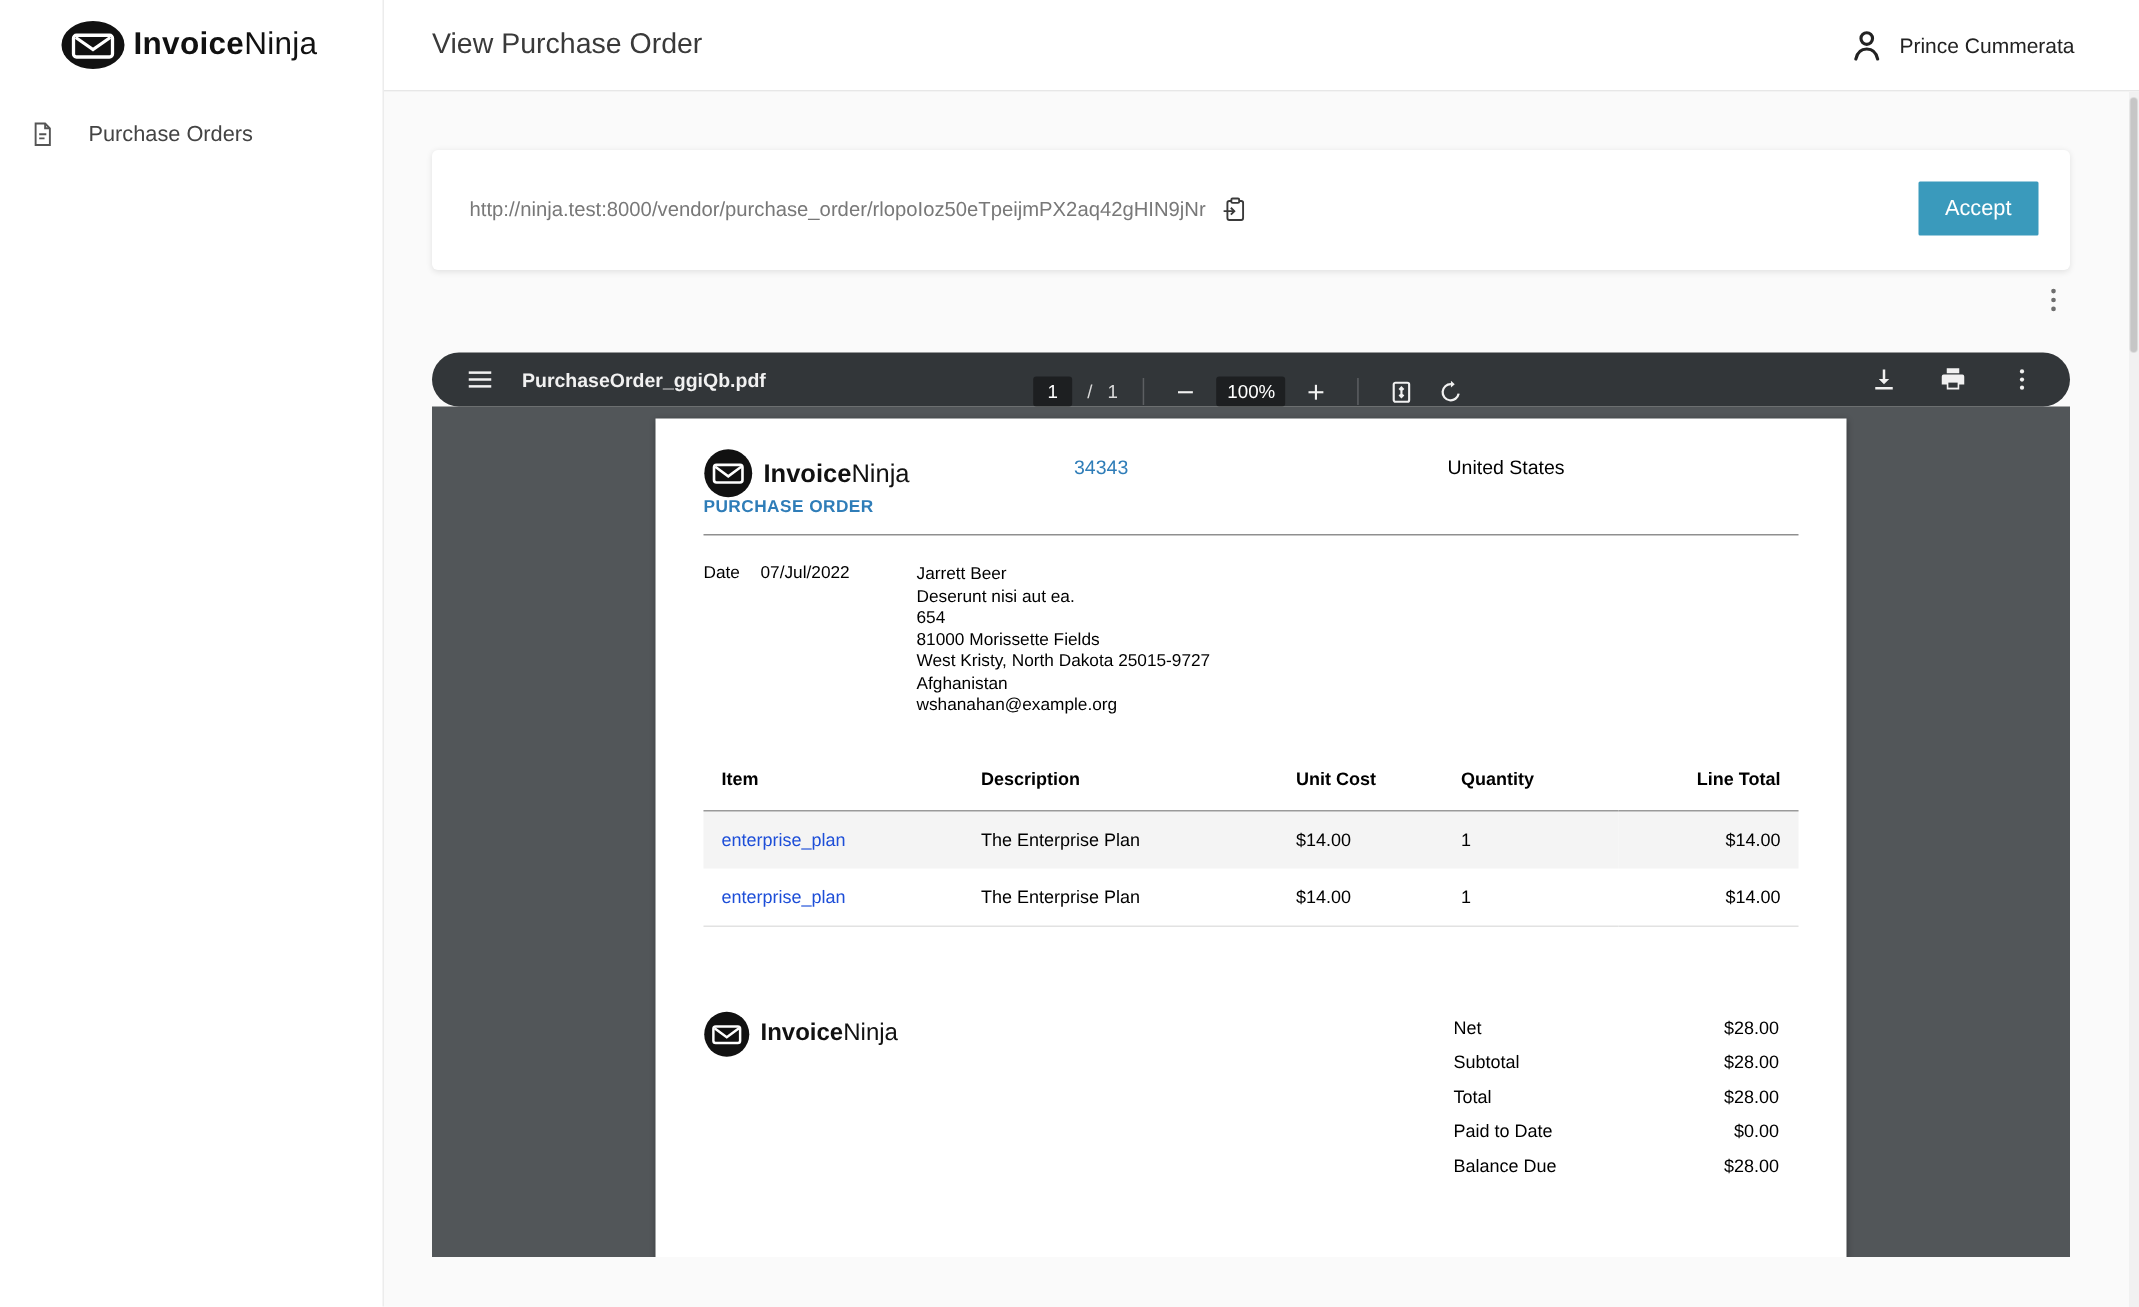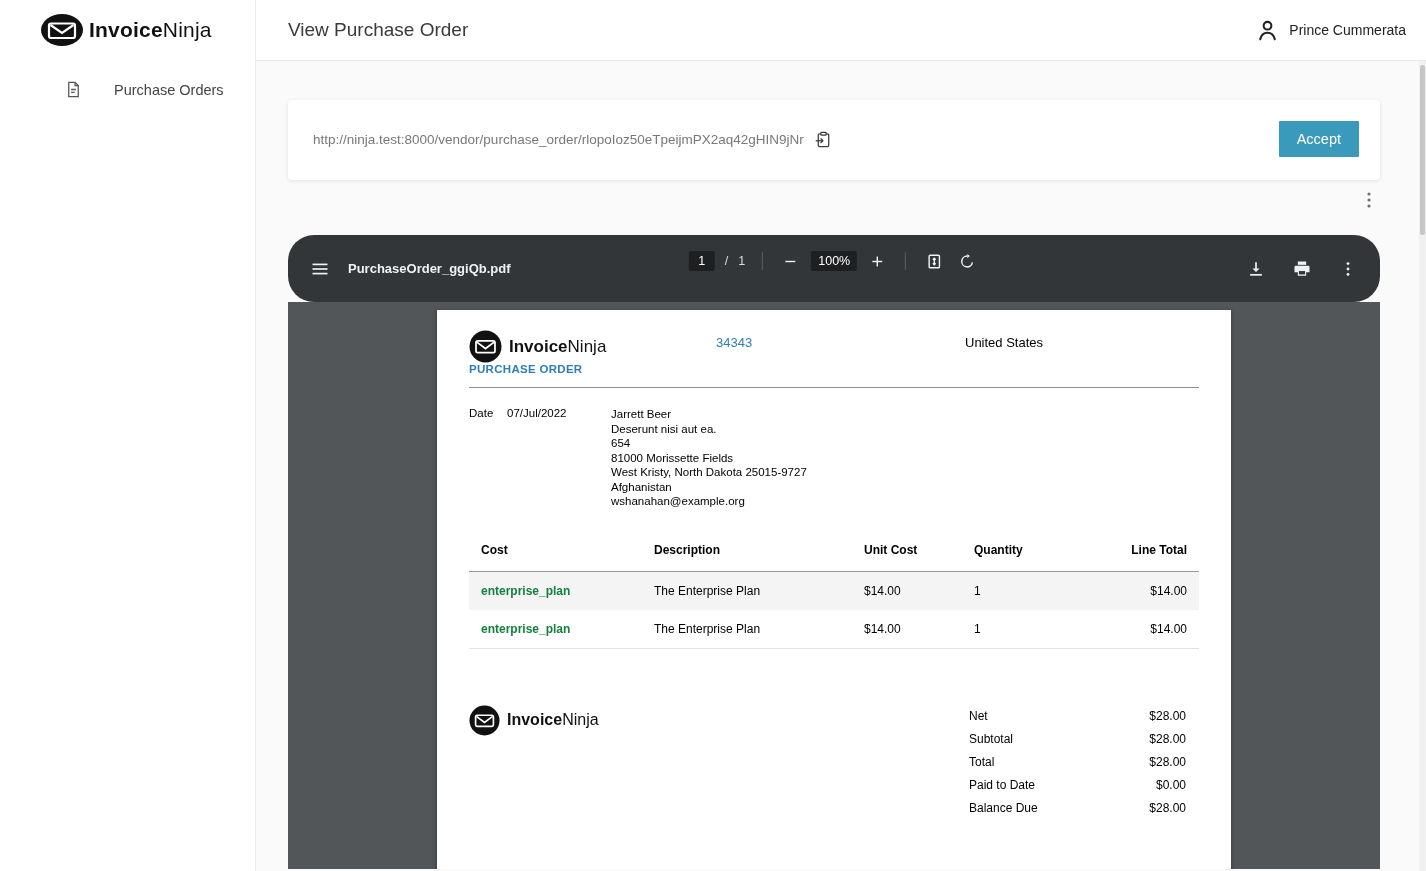--- a/index.html
+++ b/index.html
@@ -4,43 +4,43 @@
 <style>
   * { box-sizing: border-box; margin: 0; padding: 0; }
   html,body { width:1426px; height:871px; overflow:hidden; }
   body { font-family:"Liberation Sans", sans-serif; background:#fafafa; color:#333; }
 
   
   .sidebar { position:fixed; left:0; top:0; width:256px; height:871px; background:#fff; border-right:1px solid #ececec; z-index:10; }
   .logo-row { display:flex; align-items:center; gap:5px; padding:13px 10px 12px 40px; }
   .logo-text { font-size:21px; color:#111; letter-spacing:.2px; white-space:nowrap; }
   .logo-text .bold { font-weight:bold; }
-  .sidebar-item { display:flex; align-items:center; gap:31px; padding:11px 16px 11px 19px; margin-top:10px; font-size:14.5px; color:#444; cursor:pointer;margin-left:45px; }
-
-  
-  .header { position:fixed; left:256px; top:0; width:1170px; height:61px; background:#fff; border-bottom:1px solid #e7e7e7; display:flex; align-items:center; padding:0 20px 0 32px; z-index:9; }
+  .sidebar-item { display:flex; align-items:center; gap:21px; padding:11px 16px 11px 19px; margin-top:10px; font-size:14.5px; color:#444; cursor:pointer; }
+
+  
+  .header { position:fixed; left:256px; top:0; width:1170px; height:61px; background:#fff; border-bottom:1px solid #e7e7e7; display:flex; align-items:center; padding:0 43px 0 32px; z-index:9; }
   .header-title { font-size:19px; color:#3a3a3a; font-weight:400; }
   .header-user { margin-left:auto; display:flex; align-items:center; gap:9px; font-size:14px; color:#222; cursor:pointer; }
 
   
   .main { position:absolute; left:256px; top:61px; width:1170px; height:810px; background:#fafafa; overflow:hidden; }
 
   .approve-card { width:1092px; margin:39px 0 0 32px; background:#fff; border-radius:4px; box-shadow:0 1px 4px rgba(0,0,0,.10); padding:21px 21px 23px 25px; display:flex; align-items:center; }
   .card-title { font-size:19px; color:#2f2f2f; font-weight:400; margin-bottom:9px; }
   .card-url-row { display:flex; align-items:center; gap:10px; }
   .card-url { font-size:13.5px; color:#787878; }
   .copy-icon { cursor:pointer; display:flex; }
   .accept-btn { margin-left:auto; background:#3a9abc; color:#fff; border:none; border-radius:1px; padding:10px 18px; font-size:14.5px; cursor:pointer; font-family:inherit; }
 
   .overflow-row { width:1092px; margin:9px 0 0 32px; height:24px; display:flex; justify-content:flex-end; }
   .overflow-row svg { cursor:pointer; }
 
   
   .pdf-viewer { width:1092px; height:619px; margin:22px 0 0 32px; }
-  .pdf-toolbar { position:relative; height:67px; background:#323639; display:flex; align-items:center; padding:0 20px 0 20px; color:#f1f1f1;border-radius:26px; }
+  .pdf-toolbar { position:relative; height:36px; background:#323639; display:flex; align-items:center; padding:0 20px 0 20px; color:#f1f1f1;border-radius:26px; }
   .pdf-hamburger { display:flex; cursor:pointer; }
   .pdf-filename { margin-left:16px; font-size:13px; font-weight:bold; color:#f1f1f1; }
   .pdf-center { position:absolute; left:50%; top:0; height:52px; transform:translateX(-50%); display:flex; align-items:center; gap:10px; }
   .tb-box { background:rgba(0,0,0,.42); border-radius:2px; padding:3px 7px; font-size:12.5px; color:#fff; min-width:26px; text-align:center; }
   .tb-sep { width:1px; height:18px; background:#5c5f62; margin:0 7px; }
   .tb-icon { display:flex; cursor:pointer; padding:2px; }
   .pdf-right { margin-left:auto; display:flex; align-items:center; gap:22px; }
   .pdf-body { height:567px; background:#525659; display:flex; justify-content:center; overflow:hidden; }
   .pdf-page { width:794px; height:820px; margin-top:8px; background:#fff; box-shadow:0 1px 4px rgba(0,0,0,.35); padding:20px 32px 0 32px; color:#000; }
 
@@ -57,21 +57,21 @@
   .date-label { width:38px; }
   .date-value { width:104px; }
   .vendor-block div { line-height:14.5px; }
 
   .items-table { width:100%; border-collapse:collapse; margin-top:24px; font-size:12px; }
   .items-table th { text-align:left; font-weight:bold; padding:10px 12px 14px 12px; border-bottom:1px solid #9a9a9a; }
   .items-table td { padding:12px 12px; }
   .items-table th.num, .items-table td.num { text-align:right; }
   .items-table tr.shaded { background:#f4f4f4; }
   .items-table tr.plain td { border-bottom:1px solid #e2e2e2; }
-  .item-link { color:#15803d; cursor:pointer;font-weight:bold; }
+  .item-link { color:#1d4ed8; cursor:pointer; }
   .col-item { width:173px; } .col-desc { width:210px; } .col-cost { width:110px; } .col-qty { width:117px; }
 
   .page-footer-row { display:flex; align-items:flex-start; margin-top:56px; }
   .footer-logo { display:flex; align-items:center; gap:7px; }
   .summary { margin-left:auto; width:230px; padding-right:13px; font-size:12px; }
   .summary-line { display:flex; justify-content:space-between; padding:4.5px 0; }
 
   
   .win-scrollbar { position:fixed; right:0; top:61px; width:7px; height:810px; background:#f1f1f1; z-index:20; }
   .win-thumb { position:absolute; left:1px; top:4px; width:5px; height:170px; background:#c6c6c6; border-radius:3px; }
@@ -244,21 +244,21 @@
               <div>81000 Morissette Fields</div>
               <div>West Kristy, North Dakota 25015-9727</div>
               <div>Afghanistan</div>
               <div>wshanahan@example.org</div>
             </div>
           </div>
 
           <table class="items-table">
             <thead>
               <tr>
-                <th class="col-item">Cost</th>
+                <th class="col-item">Item</th>
                 <th class="col-desc">Description</th>
                 <th class="col-cost">Unit Cost</th>
                 <th class="col-qty">Quantity</th>
                 <th class="num">Line Total</th>
               </tr>
             </thead>
             <tbody>
               <tr class="shaded">
                 <td><span class="item-link">enterprise_plan</span></td>
                 <td>The Enterprise Plan</td>

